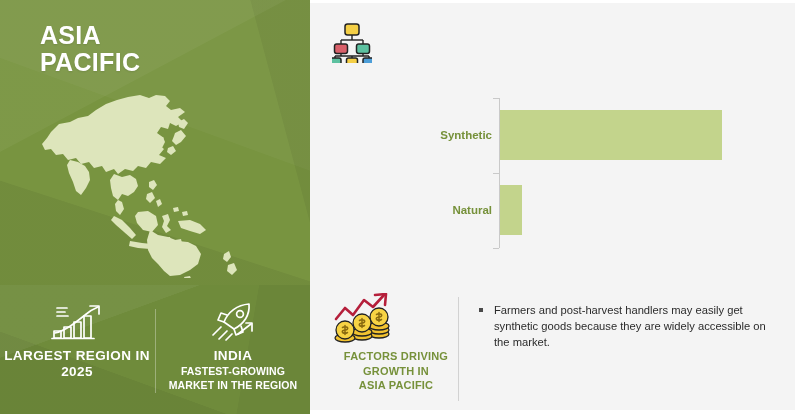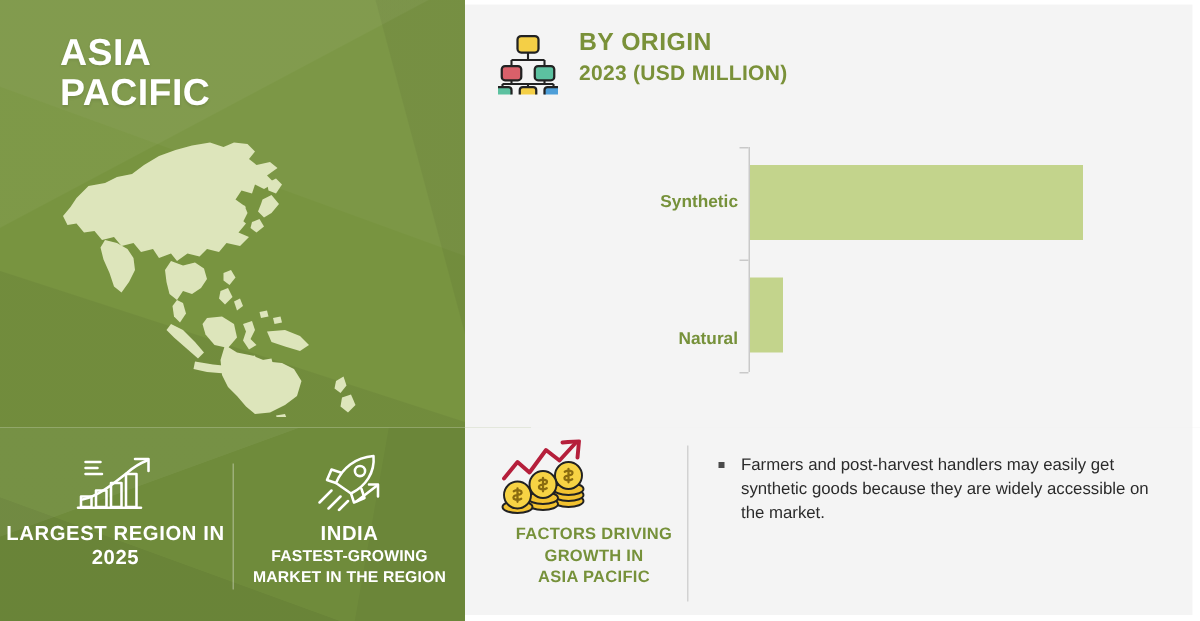--- a/index.html
+++ b/index.html
@@ -279,38 +279,34 @@
           <g stroke="#222222" stroke-width="1.5">
             <rect x="13" y="3" width="14" height="11" rx="2.5" fill="#f4cf46"></rect>
             <rect x="2.5" y="23" width="13" height="9.5" rx="2.2" fill="#d9606a"></rect>
             <rect x="24.5" y="23" width="13" height="9.5" rx="2.2" fill="#5cc1a0"></rect>
             <rect x="-2" y="37" width="11" height="8" rx="2" fill="#5cc1a0"></rect>
             <rect x="14.5" y="37" width="11" height="8" rx="2" fill="#f4cf46"></rect>
             <rect x="31" y="37" width="11" height="8" rx="2" fill="#4d9ed8"></rect>
           </g>
         </svg>
       </div>
-      <div class="chart-head-text">
-        <div class="chart-title">BY ORIGIN</div>
-        <div class="chart-subtitle">2023 (USD MILLION)</div>
-      </div>
     </div>
 
     <div class="plot">
       <div class="plot-inner">
         <div class="axis-line"></div>
         <div class="tick" style="top:95px;"></div>
         <div class="tick" style="top:170px;"></div>
         <div class="tick" style="top:245px;"></div>
 
         <div class="bar" style="top: 107px; height: 50px; width: 222px; background: rgb(195, 212, 140);"></div>
         <div class="bar-label" style="top: 126px; color: rgb(118, 145, 58);">Synthetic</div>
 
         <div class="bar" style="top: 182px; height: 50px; width: 22px; background: rgb(195, 212, 140);"></div>
-        <div class="bar-label" style="top: 217px; color: rgb(118, 145, 58);">Natural</div>
+        <div class="bar-label" style="top: 201px; color: rgb(118, 145, 58);">Natural</div>
       </div>
     </div>
   </div>
 
   <div class="factors">
 
     <div class="factors-left">
       <div class="coins-icon">
         <svg width="74" height="52" viewBox="0 0 74 52" xmlns="http://www.w3.org/2000/svg" aria-hidden="true">
           <path d="M4 26 L13 15 L21 22 L32 7 L41 14 L52 2" fill="none" stroke="#b51f3b" stroke-width="2.6" stroke-linecap="round" stroke-linejoin="round"></path>

